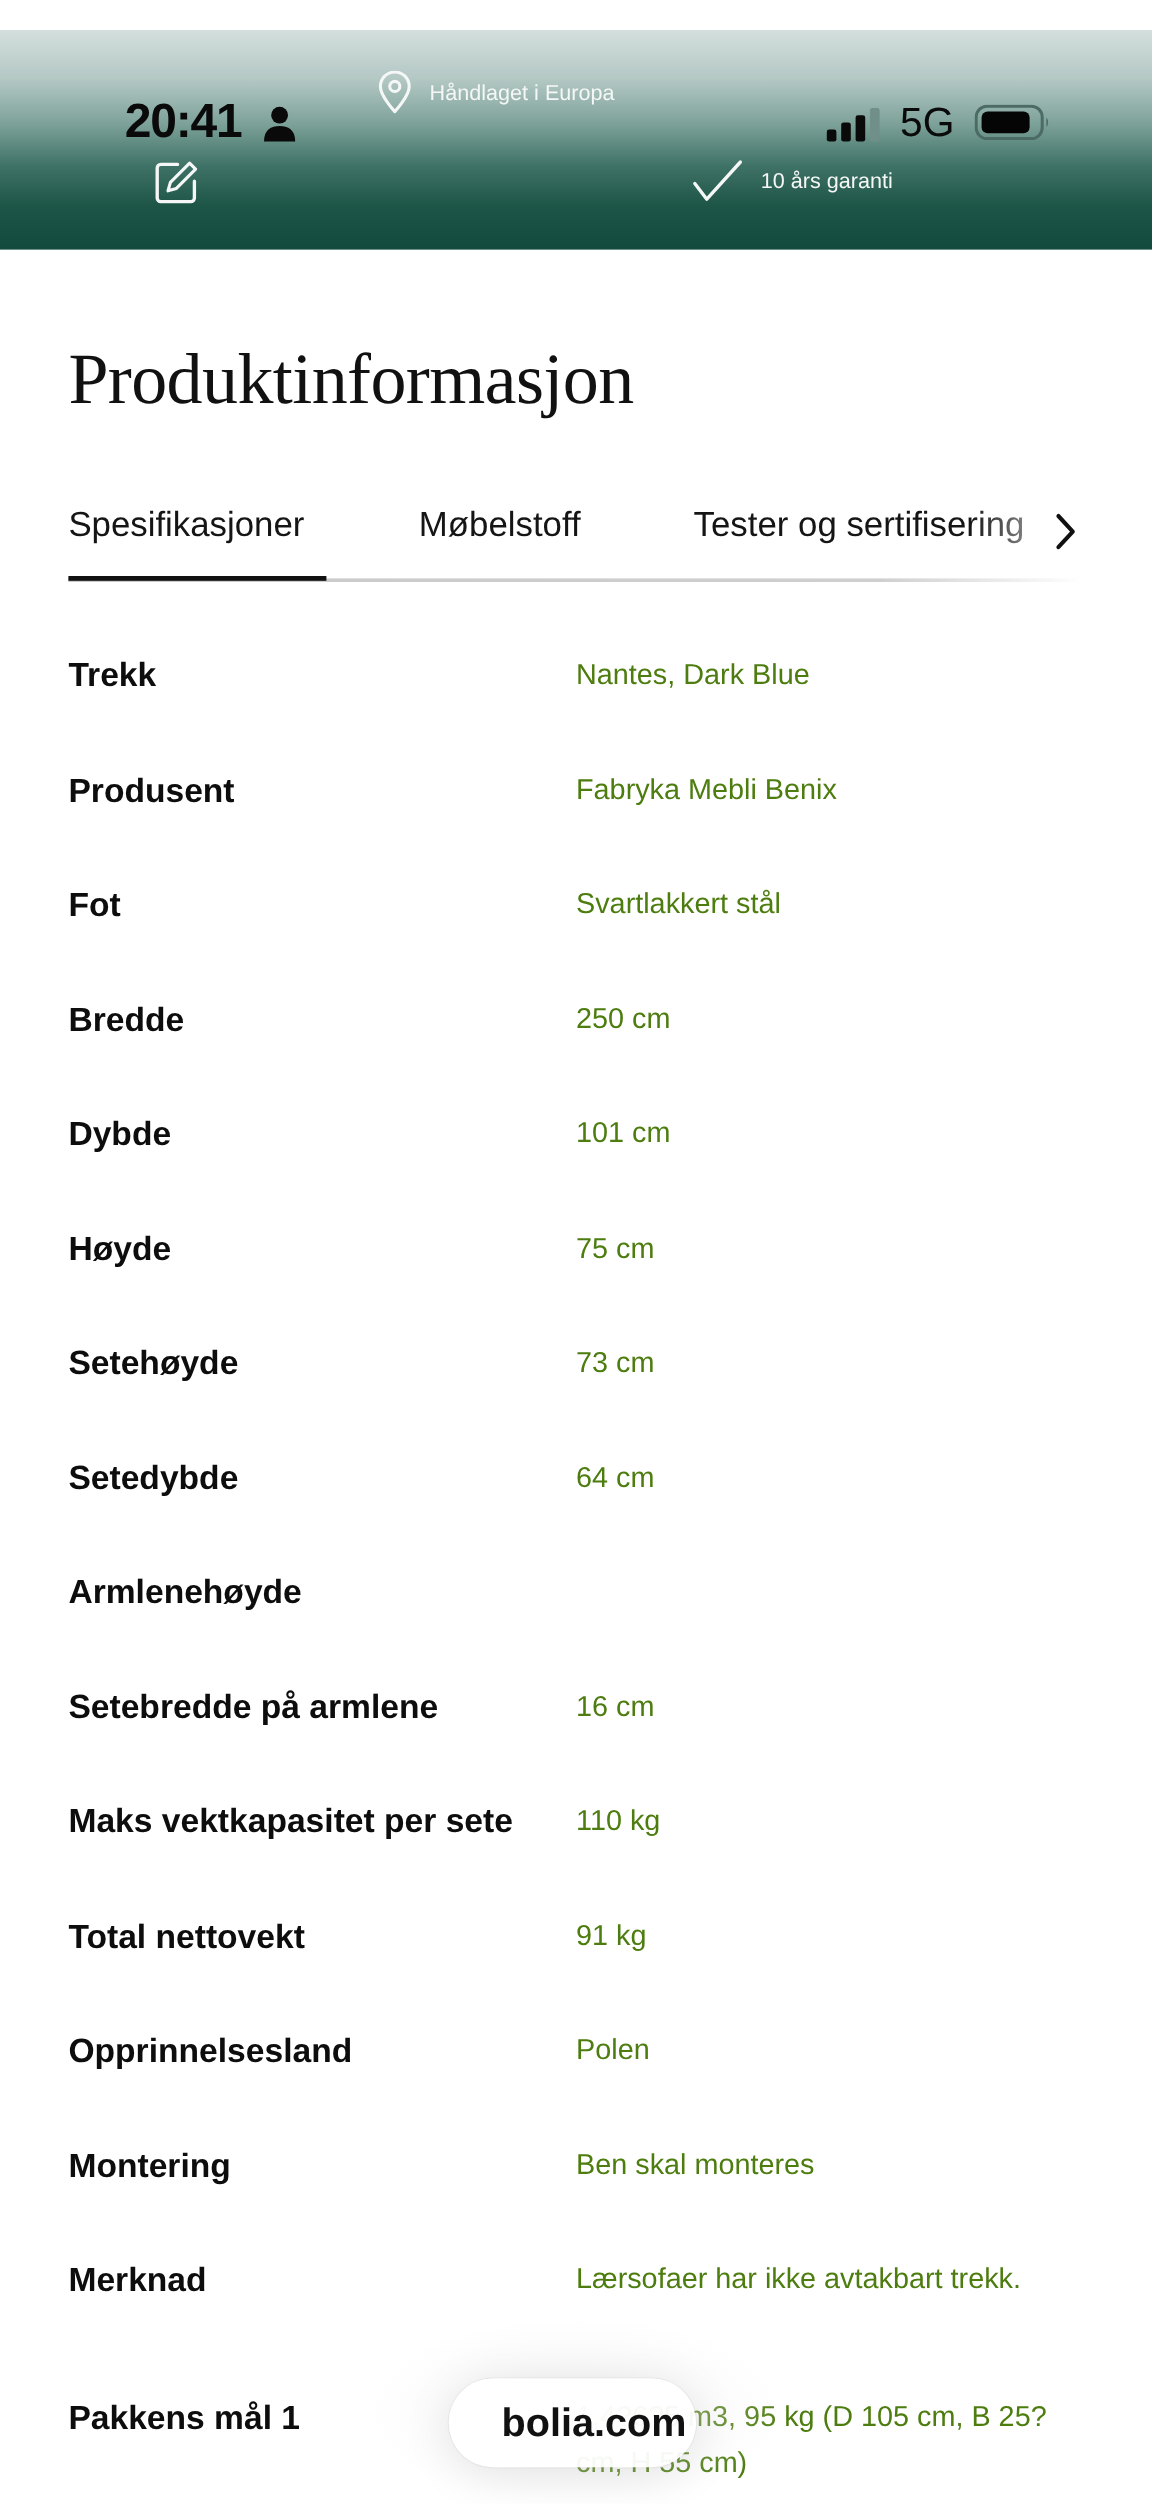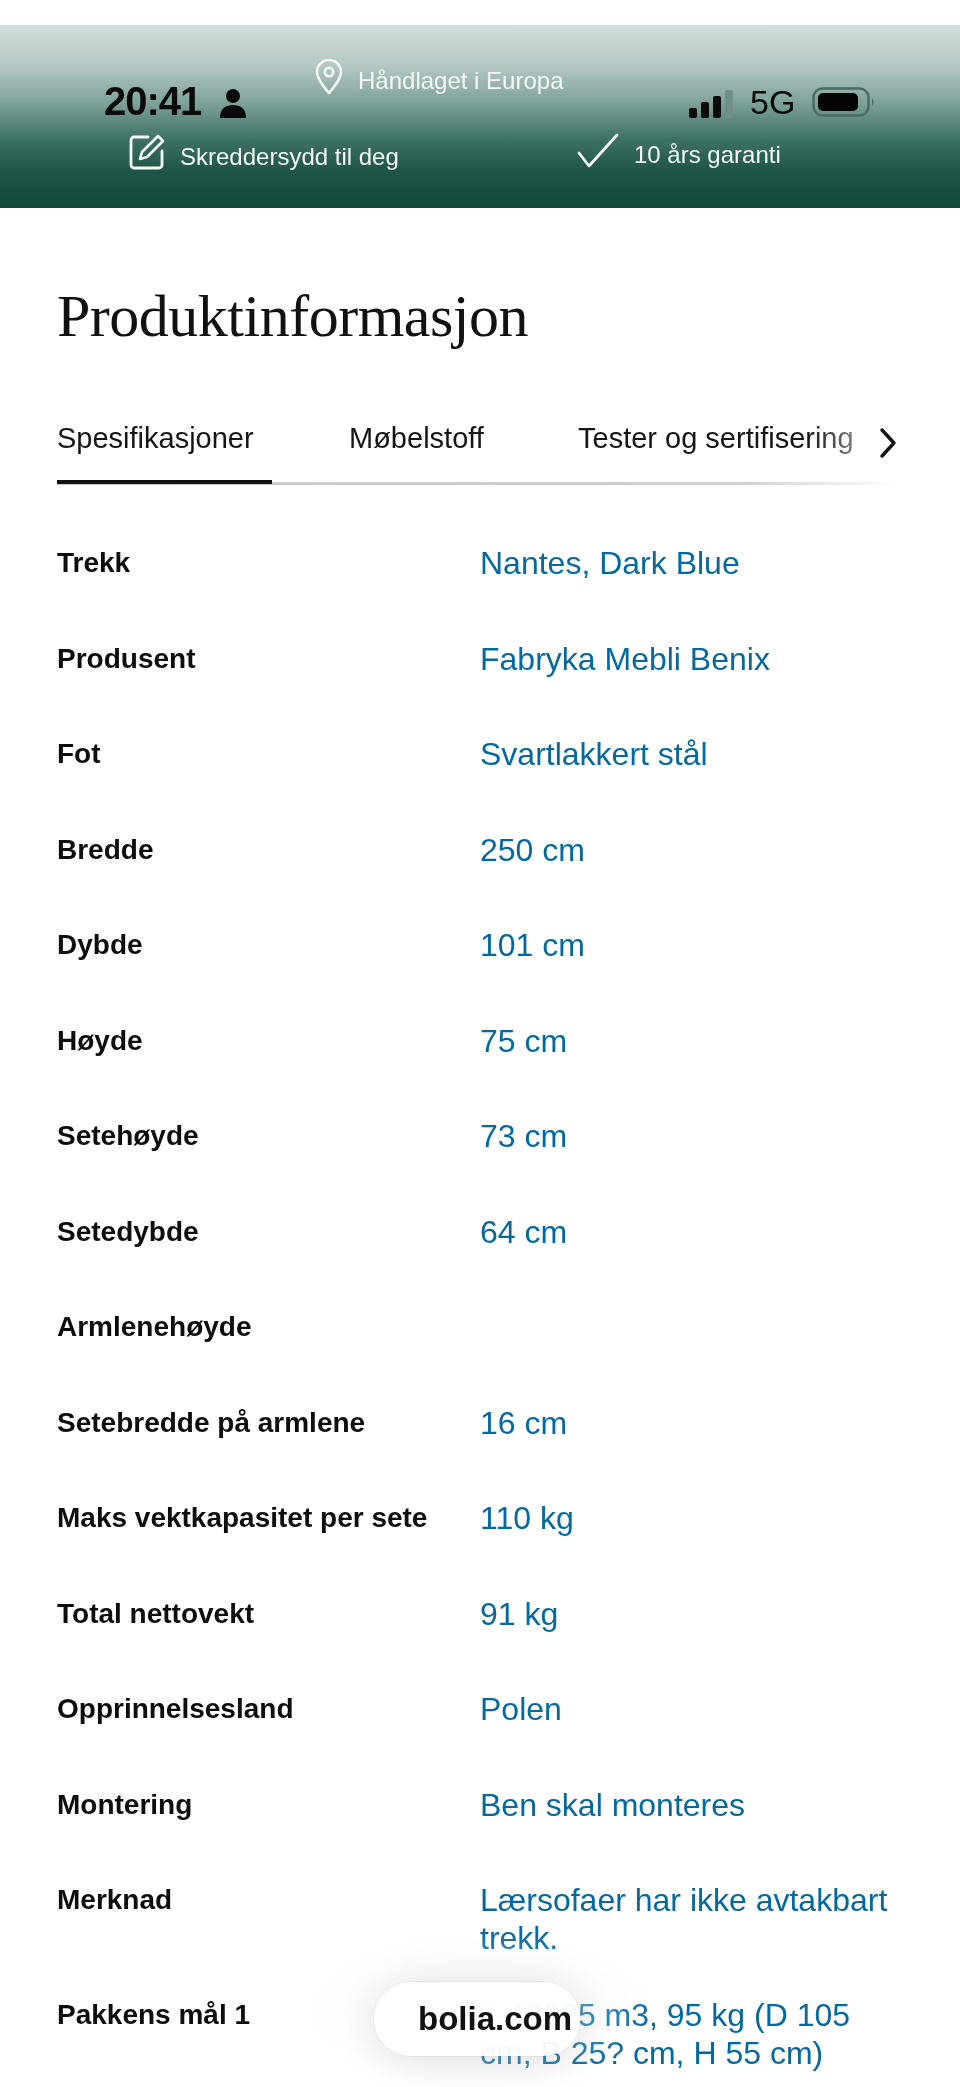--- a/index.html
+++ b/index.html
@@ -9,21 +9,21 @@
   .header {
     position: absolute; left: 0; top: 0; width: 960px; height: 183px;
     background: linear-gradient(180deg, #d4dfdd 0%, #b4c8c4 22%, #7fa39b 42%, #3f7266 62%, #1d5547 80%, #124a3d 100%);
     margin-top: 25px;
   }
   .status-time {
     position: absolute; left: 104px; top: 54px; font-size: 40px; font-weight: bold;
     color: #0a0a0a; letter-spacing: -1px; font-family: "Liberation Sans", sans-serif;
   }
   .person-icon { position: absolute; left: 218px; top: 62px; width: 30px; height: 32px; }
-  .promo { position: absolute; color: #f4f7f6; font-size: 24px; display: flex; align-items: flex-end; gap: 14px; }
+  .promo { position: absolute; color: #f4f7f6; font-size: 18px; display: flex; align-items: center; gap: 14px; }
   .promo svg { flex-shrink: 0; }
   .promo-location { left: 314px; top: 34px; }
   .promo-tailor { left: 128px; top: 108px; }
   .promo-warranty { left: 576px; top: 108px; }
 
   .signal { position: absolute; left: 688px; top: 64px; width: 46px; height: 30px; }
   .net { position: absolute; left: 750px; top: 58px; font-size: 34px; color: #0a0a0a; font-family: "Liberation Sans", sans-serif; }
   .battery { position: absolute; left: 812px; top: 62px; width: 64px; height: 30px; }
 
   .page-title {
@@ -41,21 +41,21 @@
   .tab-chevron { position: absolute; left: 820px; top: 10px; width: 22px; height: 34px; cursor: pointer; }
   .tabs-track {
     position: absolute; left: 0; top: 66px; width: 846px; height: 3px;
     background: linear-gradient(90deg, #c9c9c9 0%, #cfcfcf 80%, rgba(220,220,220,0) 100%);
   }
   .tabs-indicator { position: absolute; left: 0; top: 64px; width: 215px; height: 4px; background: #111; }
 
   .specs { position: absolute; left: 57px; top: 528px; width: 860px; }
   .spec-row { position: relative; display: flex; min-height: 95.5px; }
   .spec-label { width: 423px; font-size: 28px; font-weight: bold; color: #0d0d0d; line-height: 38px; padding-top: 16px; white-space: nowrap; }
-  .spec-value { width: 430px; font-size: 32px; color: #0369a1; line-height: 38px; padding-top: 16px; }
+  .spec-value { width: 430px; font-size: 24px; color: #4d7c0f; line-height: 38px; padding-top: 16px; }
   .spec-row.tall { min-height: 115px; }
 
   .url-pill {
     position: absolute; left: 374px; top: 1982px; width: 206px; height: 74px; border-radius: 37px;
     background: rgba(255,255,255,0.93);
     box-shadow: 0 6px 40px rgba(0,0,0,0.10), 0 0 0 1px rgba(0,0,0,0.04);
     display: flex; align-items: center; padding-left: 44px;
     font-size: 33px; color: #111; font-weight: bold;
   }
   .pill-glow {
@@ -79,21 +79,20 @@
       <circle cx="15" cy="13" r="4.2" fill="none" stroke="#f4f7f6" stroke-width="2.6"></circle>
     </svg>
     <span>Håndlaget i Europa</span>
   </div>
 
   <div class="promo promo-tailor">
     <svg width="38" height="38" viewBox="0 0 38 38">
       <path d="M20 4 H6 A3 3 0 0 0 3 7 V32 A3 3 0 0 0 6 35 H31 A3 3 0 0 0 34 32 V18" fill="none" stroke="#f4f7f6" stroke-width="2.8" stroke-linecap="round"></path>
       <path d="M30 3 L35 8 L19 24 L12 26 L14 19 Z" fill="none" stroke="#f4f7f6" stroke-width="2.6" stroke-linejoin="round"></path>
     </svg>
-    <span>Skreddersydd til deg</span>
   </div>
 
   <div class="promo promo-warranty">
     <svg width="44" height="36" viewBox="0 0 44 36">
       <path d="M3 20 L13 33 L41 2" fill="none" stroke="#f4f7f6" stroke-width="2.8" stroke-linecap="round" stroke-linejoin="round"></path>
     </svg>
     <span>10 års garanti</span>
   </div>
 
   <svg class="signal" viewBox="0 0 46 30">

